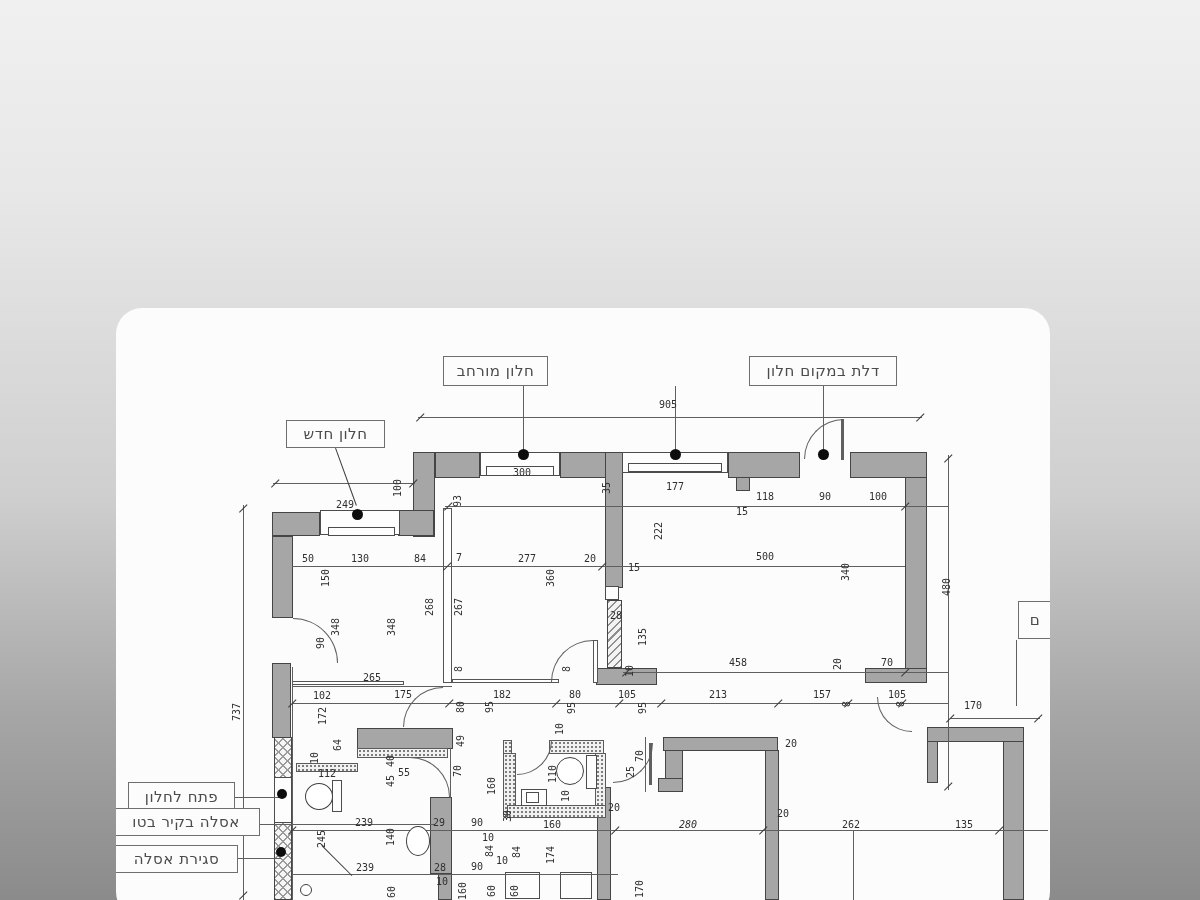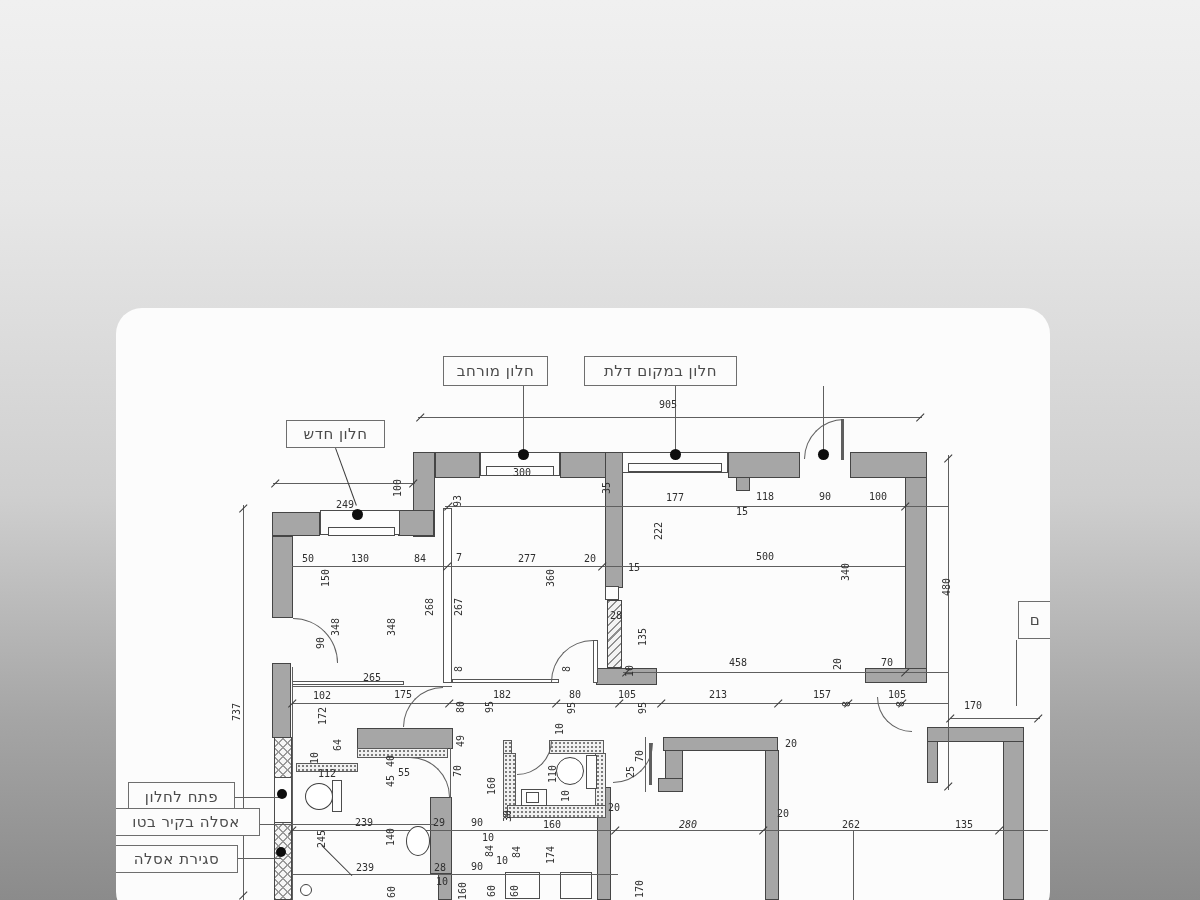--- a/index.html
+++ b/index.html
@@ -161,21 +161,21 @@
       <div class="it diag" style="left: 239px; top: 899px; width: 11px; transform: rotate(-45deg);"></div>
       <div class="it diag" style="left: 444px; top: 510px; width: 11px; transform: rotate(-45deg);"></div>
       <div class="it diag" style="left: 901px; top: 510px; width: 11px; transform: rotate(-45deg);"></div>
       <div class="it diag" style="left: 622px; top: 676px; width: 11px; transform: rotate(-45deg);"></div>
       <div class="it diag" style="left: 901px; top: 676px; width: 11px; transform: rotate(-45deg);"></div>
       <div class="it dim" style="left: 668px; top: 405px;">905</div>
       <div class="it dim" style="left: 345px; top: 477px; margin-top: 28px;">249</div>
       <div class="it dim v" style="left: 398px; top: 488px;">100</div>
       <div class="it dim v" style="left: 458px; top: 501px;">93</div>
       <div class="it dim" style="left: 522px; top: 473px;">300</div>
-      <div class="it dim" style="left: 675px; top: 498px;">177</div>
+      <div class="it dim" style="left: 675px; top: 487px;">177</div>
       <div class="it dim" style="left: 765px; top: 497px;">118</div>
       <div class="it dim" style="left: 825px; top: 497px;">90</div>
       <div class="it dim" style="left: 878px; top: 497px;">100</div>
       <div class="it dim" style="left: 742px; top: 512px;">15</div>
       <div class="it dim v" style="left: 607px; top: 488px;">35</div>
       <div class="it dim v" style="left: 659px; top: 531px;">222</div>
       <div class="it dim" style="left: 634px; top: 568px;">15</div>
       <div class="it dim" style="left: 765px; top: 557px;">500</div>
       <div class="it dim v" style="left: 846px; top: 572px;">340</div>
       <div class="it dim v" style="left: 947px; top: 587px;">480</div>
@@ -253,20 +253,20 @@
       <div class="it dim v" style="left: 490px; top: 851px;">84</div>
       <div class="it dim v" style="left: 517px; top: 852px;">84</div>
       <div class="it dim" style="left: 502px; top: 861px;">10</div>
       <div class="it dim v" style="left: 551px; top: 855px;">174</div>
       <div class="it dim v" style="left: 392px; top: 892px;">60</div>
       <div class="it dim v" style="left: 463px; top: 891px;">160</div>
       <div class="it dim v" style="left: 492px; top: 891px;">60</div>
       <div class="it dim v" style="left: 515px; top: 891px;">60</div>
       <div class="it dim v" style="left: 640px; top: 889px;">170</div>
       <div class="it co" style="left: 443px; top: 356px; width: 105px; height: 30px;">חלון מורחב</div>
-      <div class="it co" style="left: 584px; top: 356px; width: 153px; height: 30px;">חלון במקום דלת</div>
+      <div class="it co" style="left: 749px; top: 356px; width: 148px; height: 30px;">דלת במקום חלון</div>
       <div class="it co" style="left: 286px; top: 420px; width: 99px; height: 28px;">חלון חדש</div>
       <div class="it co" style="left: 128px; top: 782px; width: 107px; height: 30px;">פתח לחלון</div>
       <div class="it co" style="left: 112px; top: 808px; width: 148px; height: 28px;">אסלה בקיר בטו</div>
       <div class="it co" style="left: 115px; top: 845px; width: 123px; height: 28px;">סגירת אסלה</div>
       <div class="it co" style="left: 1018px; top: 601px; width: 34px; height: 38px;">ם</div>
     </div>
 </div>
 
 </body></html>

